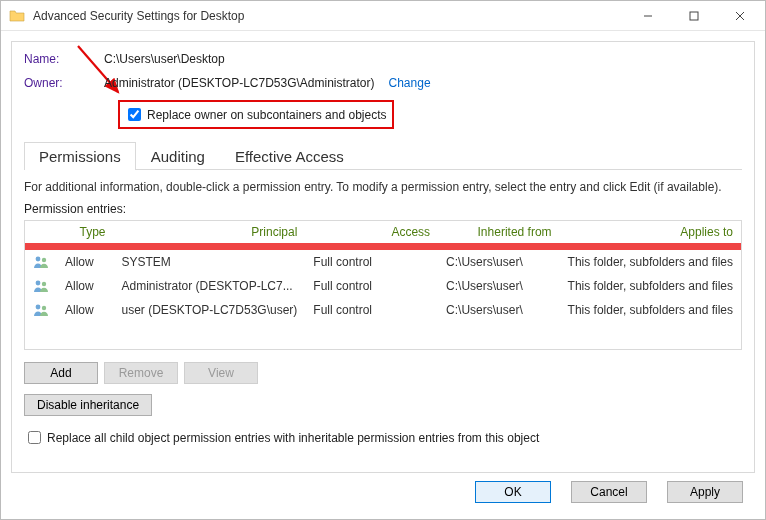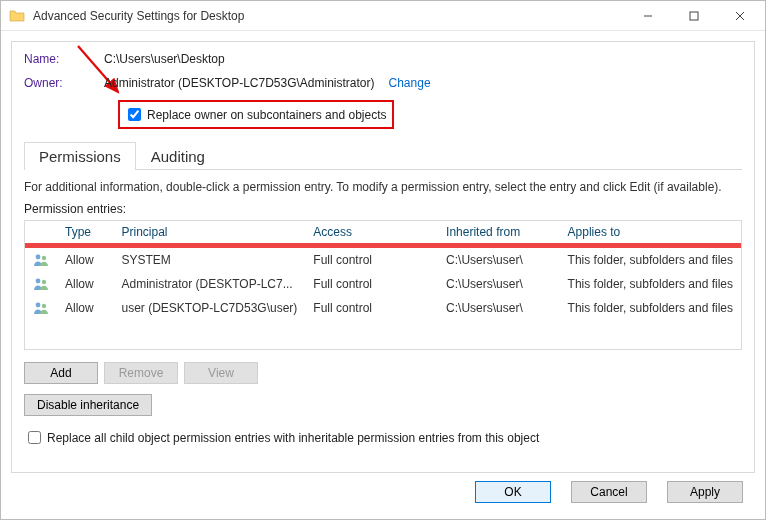--- a/index.html
+++ b/index.html
@@ -90,25 +90,25 @@
   .info-text { margin: 10px 0 8px 0; color:#333; }
   .sub-label { margin-bottom:4px; }
   .table-wrap {
     border:1px solid #d9d9d9;
     height:130px;
     overflow:hidden;
     background:#fff;
   }
   table { width:100%; border-collapse:collapse; font-size:12px; }
   thead th {
-    text-align:left;
+    text-align:right;
     font-weight:normal;
     padding:4px 8px;
-    border-bottom:5px solid #ef4444;
-    color:#0c4a6e;
+    border-bottom:7px solid #ef4444;
+    color:#4d7c0f;
     background:#fff;
   }
   tbody td { padding:4px 8px; color:#333; white-space:nowrap; overflow:hidden; text-overflow:ellipsis; }
   .col-icon { width:22px; }
   .col-type { width:60px; }
   .col-principal { width:190px; }
   .col-access { width:150px; }
   .col-inherited { width:130px; }
   .row-icon svg { display:block; }
   .btn-row { display:flex; gap:6px; margin-top:12px; }
@@ -197,20 +197,21 @@
       </div>
 
       <label class="chk-row chk-highlight">
         <input type="checkbox" checked="" style="">
         <span>Replace owner on subcontainers and objects</span>
       </label>
 
       <div class="tabs">
         <div class="tab active">Permissions</div>
         <div class="tab">Auditing</div>
+        <div class="tab">Effective Access</div>
       </div>
 
       <div class="info-text">For additional information, double-click a permission entry. To modify a permission entry, select the entry and click Edit (if available).</div>
       <div class="sub-label">Permission entries:</div>
 
       <div class="table-wrap">
         <table>
           <colgroup>
             <col class="col-icon">
               <col class="col-type">

